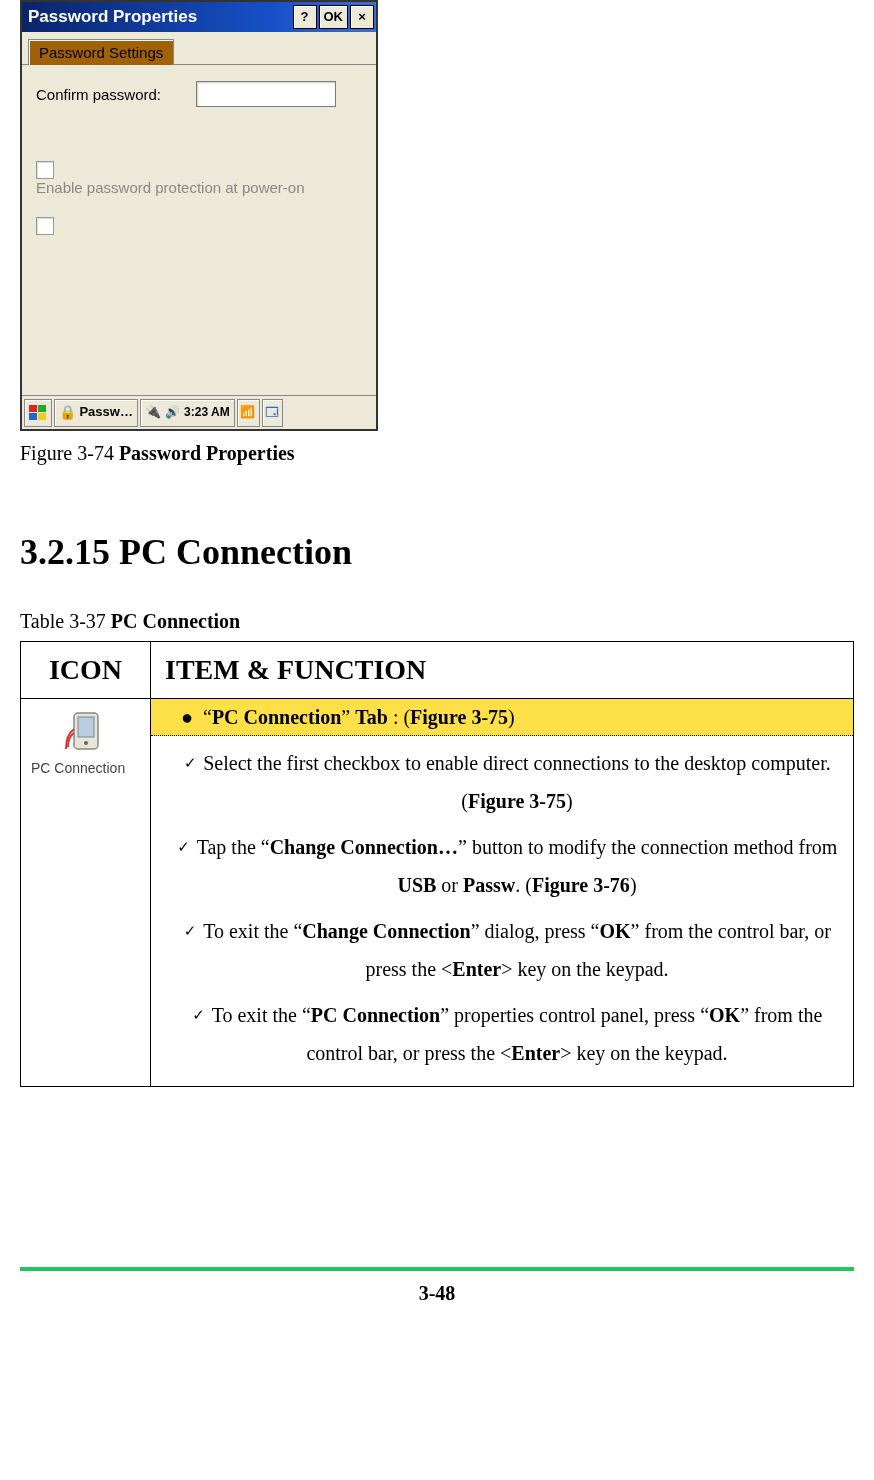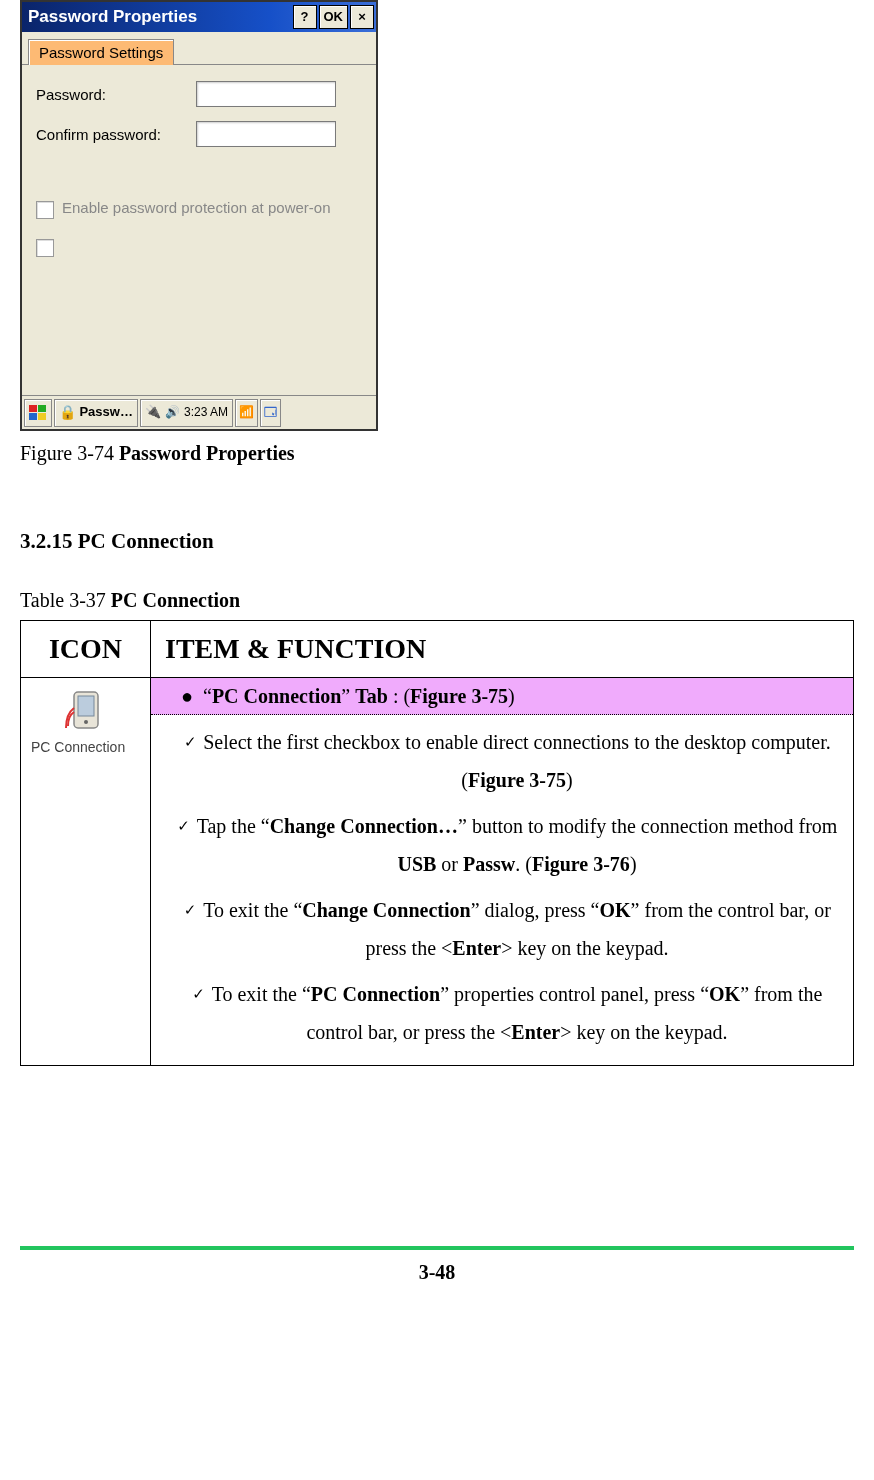--- a/index.html
+++ b/index.html
@@ -48,21 +48,21 @@
     justify-content: center;
     padding: 0 4px;
     box-shadow: inset 1px 1px 0 #fff;
   }
   .ce-tabstrip {
     display: flex;
     padding: 6px 6px 0 6px;
     border-bottom: 1px solid #888;
   }
   .ce-tab {
-    background: #fdba74;
+    background: #a16207;
     border: 1px solid #888;
     border-bottom: none;
     padding: 2px 10px;
     font-size: 15px;
     position: relative;
     top: 1px;
     box-shadow: inset 1px 1px 0 #fff;
   }
   .ce-form {
     padding: 16px 14px 10px 14px;
@@ -78,20 +78,21 @@
     width: 140px; height: 26px;
     border: 1px solid #7a7a7a;
     background: #fff;
     box-shadow: inset 1px 1px 2px rgba(0,0,0,0.2);
   }
   .check-row {
     display: flex;
     align-items: flex-start;
     margin: 18px 0;
     color: #888;
+    flex-direction: column;
   }
   .check-row .cb {
     width: 18px; height: 18px;
     border: 1px solid #999;
     background: #fff;
     margin-right: 8px;
     margin-top: 2px;
     box-shadow: inset 1px 1px 0 #ddd;
     flex-shrink: 0;
   }
@@ -123,26 +124,26 @@
   .speaker-ico { color: #2c7; font-size: 12px; }
   .tb-tray {
     display: flex;
     gap: 4px;
     padding: 0 4px;
     align-items: center;
     height: 28px;
     border: 1px solid #888;
     box-shadow: inset 1px 1px 0 #fff;
   }
-  .tray-txt { font-size: 12px; font-weight: normal; }
+  .tray-txt { font-size: 12px; font-weight: bold; }
 
   
   .fig-caption { font-size: 20px; margin: 6px 0 60px 0; }
   .fig-caption .bold { font-weight: bold; }
-  h2.section-head { font-size: 21px; font-weight: bold; margin: 42px 0 30px 0; }
+  h2.section-head { font-size: 36px; font-weight: bold; margin: 42px 0 30px 0; }
   .tbl-caption { font-size: 20px; margin-bottom: 6px; }
   .tbl-caption .bold { font-weight: bold; }
 
   table.func-table {
     border-collapse: collapse;
     width: 100%;
   }
   table.func-table th, table.func-table td {
     border: 1px solid #000;
     padding: 6px 10px;
@@ -161,21 +162,21 @@
     width: 130px;
     text-align: center;
     font-family: Tahoma, Arial, sans-serif;
     font-size: 14px;
     color: #444;
     vertical-align: top;
   }
   .pda-icon-svg { width: 44px; height: 48px; display: block; margin: 4px auto 2px auto; }
 
   .row-heading {
-    background: #f0abfc;
+    background: #fde047;
     border-bottom: 1px dotted #000;
     padding: 4px 8px 4px 30px;
     margin: -6px -10px 8px -10px;
   }
   .row-heading .bullet { display:inline-block; width: 22px; vertical-align: top; }
   ul.checks { list-style: none; padding-left: 30px; text-align: center; }
   ul.checks li { margin: 8px 0; line-height: 1.9; }
   ul.checks li .tick {
     display: inline-block;
     width: 26px;
@@ -203,24 +204,20 @@
     <div class="ce-titlebar">
       <span class="title-text">Password Properties</span>
       <div class="ce-title-btn">?</div>
       <div class="ce-title-btn">OK</div>
       <div class="ce-title-btn">×</div>
     </div>
     <div class="ce-tabstrip">
       <div class="ce-tab">Password Settings</div>
     </div>
     <div class="ce-form">
-      <div class="field-row">
-        <span class="lbl">Password:</span>
-        <div class="inp"></div>
-      </div>
       <div class="field-row">
         <span class="lbl">Confirm password:</span>
         <div class="inp"></div>
       </div>
       <div style="height:20px"></div>
       <div class="check-row">
         <div class="cb"></div>
         <div class="cblabel">Enable password protection at power-on</div>
       </div>
       <div class="check-row">

